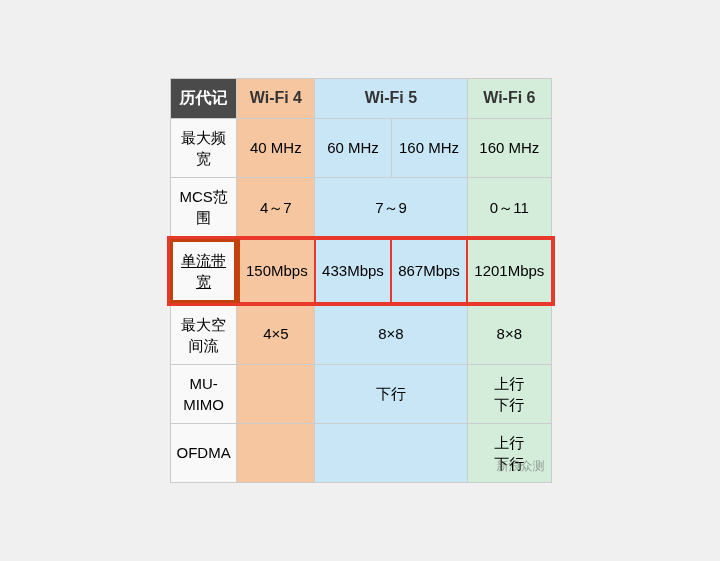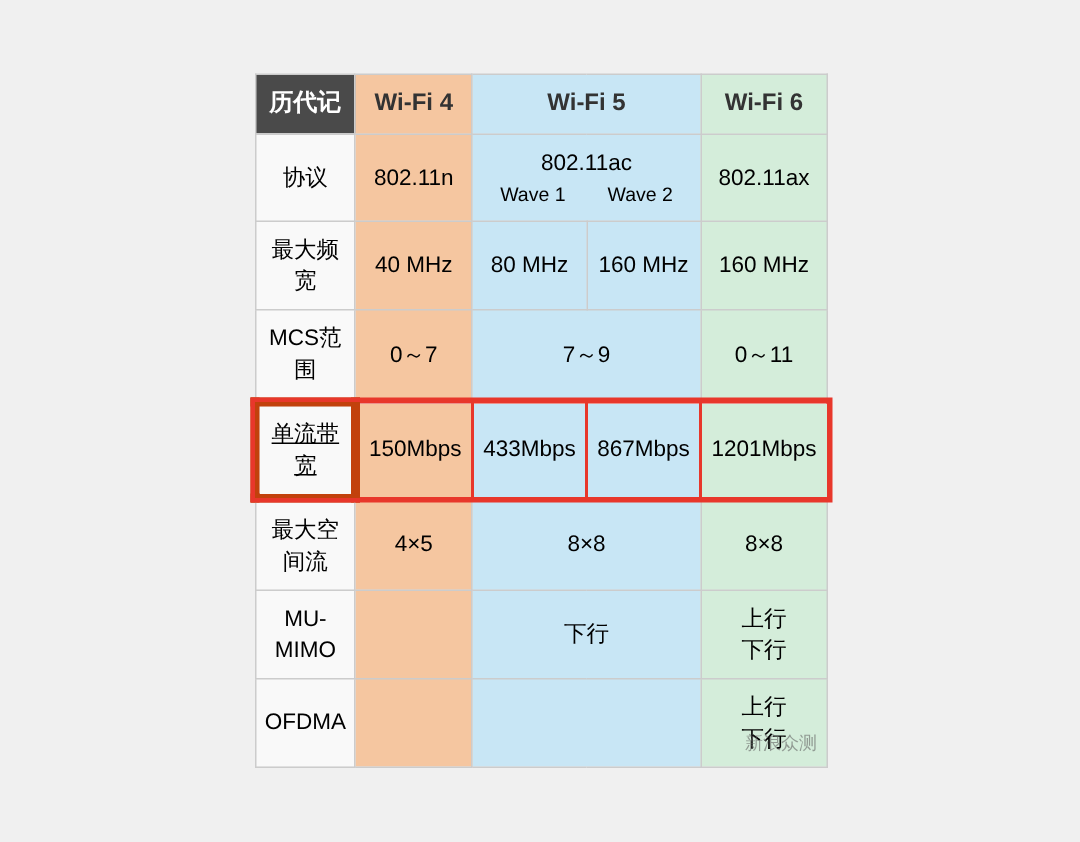--- a/index.html
+++ b/index.html
@@ -67,48 +67,36 @@
   <table>
     <thead>
 
       <tr class="header-row">
         <th style="width:13%;">历代记</th>
         <th style="width:18%; background-color:#f5c6a0; color:#333;">Wi-Fi 4</th>
         <th colspan="2" style="width:35%; background-color:#c8e6f5; color:#333;">Wi-Fi 5</th>
         <th style="width:18%; background-color:#d4edda; color:#333;">Wi-Fi 6</th>
       </tr>
 
-      <tr>
-        <td class="col-label">协议</td>
-        <td class="col-wifi4">802.11n</td>
-        <td colspan="2" class="col-wifi5" style="text-align:center;">
-          <div>802.11ac</div>
-          <div style="display:flex; justify-content:space-around; font-size:13px; margin-top:2px;">
-            <span>Wave 1</span>
-            <span>Wave 2</span>
-          </div>
-        </td>
-        <td class="col-wifi6">802.11ax</td>
-      </tr>
     </thead>
     <tbody>
 
 
 
       <tr>
         <td class="col-label">最大频宽</td>
         <td class="col-wifi4">40 MHz</td>
-        <td class="col-wifi5">80 MHz</td>
+        <td class="col-wifi5">60 MHz</td>
         <td class="col-wifi5">160 MHz</td>
         <td class="col-wifi6">160 MHz</td>
       </tr>
 
       <tr>
         <td class="col-label">MCS范围</td>
-        <td class="col-wifi4">0～7</td>
+        <td class="col-wifi4">4～7</td>
         <td colspan="2" class="col-wifi5">7～9</td>
         <td class="col-wifi6">0～11</td>
       </tr>
 
 
       <tr style="outline: 3px solid #e8372b; position:relative;">
         <td class="col-label" style="border: 6px solid #c2410c; text-decoration: underline;">单流带宽</td>
         <td class="col-wifi4" style="border: 2px solid #e8372b;">150Mbps</td>
         <td class="col-wifi5" style="border: 2px solid #e8372b;">433Mbps</td>
         <td class="col-wifi5" style="border: 2px solid #e8372b;">867Mbps</td>

